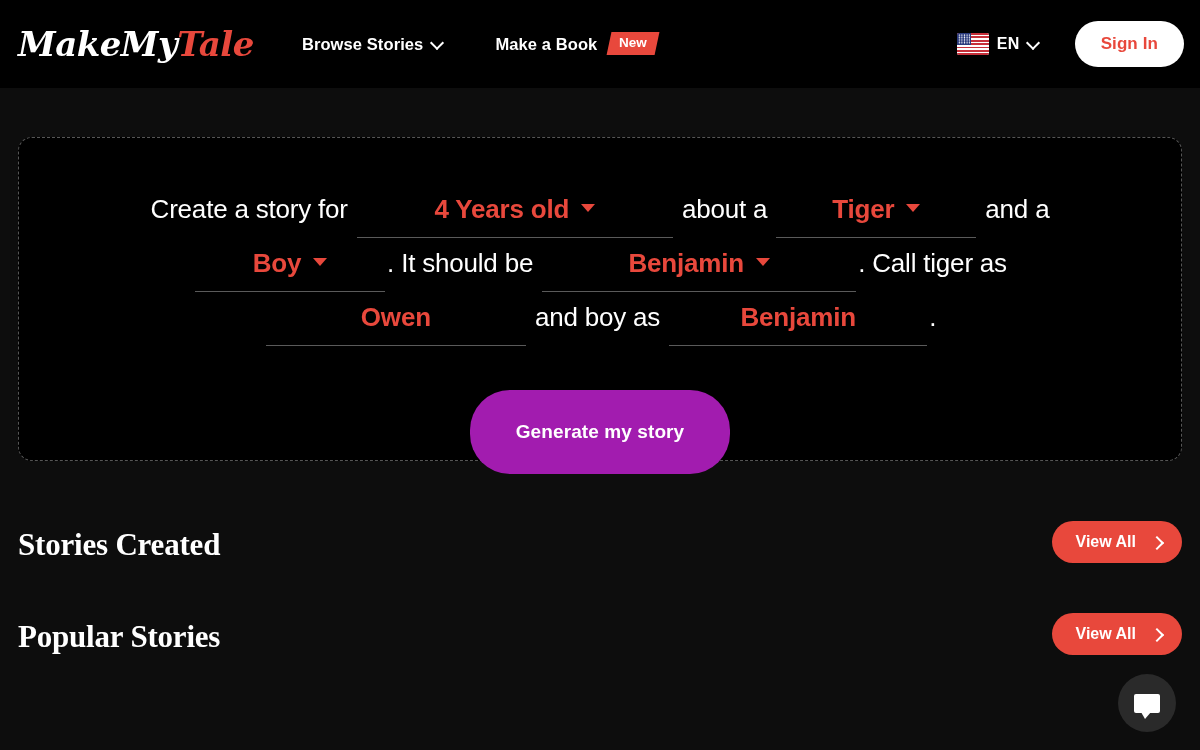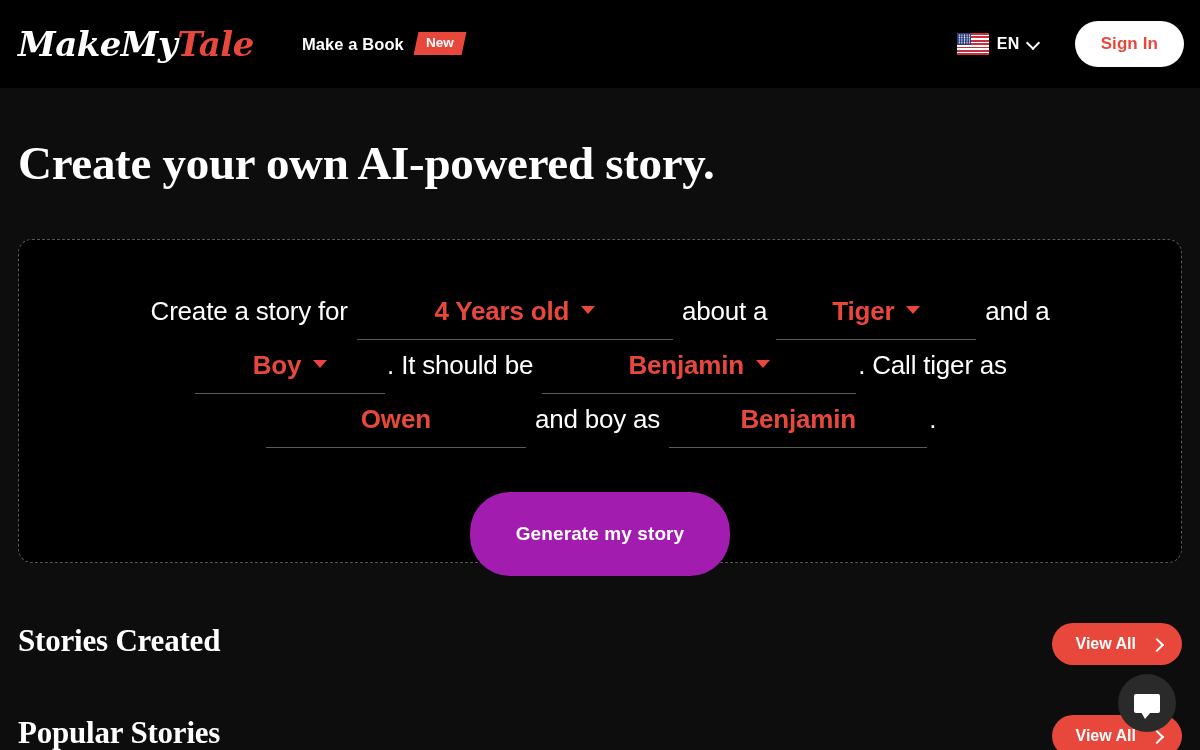--- a/index.html
+++ b/index.html
@@ -229,21 +229,21 @@
     font-weight: bold;
     padding: 31px 46px;
     cursor: pointer;
     font-family: inherit;
     letter-spacing: 0.1px;
   }
 
   
   .section-row {
     display: flex;
-    align-items: flex-start;
+    align-items: flex-end;
     justify-content: space-between;
     margin-top: 60px;
   }
   .section-title {
     font-family: "Liberation Serif", serif;
     font-weight: bold;
     color: #ffffff;
     font-size: 31px;
     letter-spacing: -0.2px;
   }
@@ -311,20 +311,24 @@
 </style>
 </head>
 <body>
 
 <div class="header">
   <div class="logo">
     <span class="w">MakeMy</span><span class="r">Tale</span>
   </div>
 
   <nav class="nav">
+    <div class="nav-item">
+      <span>Browse Stories</span>
+      <span class="chev-down"></span>
+    </div>
     <div class="nav-item-book">
       <span class="nav-item" style="margin-right:0">Make a Book</span>
       <span class="badge-new"><span>New</span></span>
     </div>
   </nav>
 
   <div class="header-right">
     <div class="lang">
       <span class="flag">
         <span class="stripes"></span>
@@ -332,21 +336,20 @@
       </span>
       <span class="lang-label">EN</span>
       <span class="chev-down"></span>
     </div>
     <button class="signin-btn">Sign In</button>
   </div>
 </div>
 
 <div class="main">
 
-  <h1 class="page-title">Create your own AI-powered story.</h1>
 
   <div class="prompt-box">
     <div class="sentence">
       <span class="txt">Create a story for</span>
       <span class="field f-age">
           <span class="val">4 Years old</span>
           <span class="caret"></span>
         </span>
       <span class="txt">about a</span>
       <span class="field f-anim">

